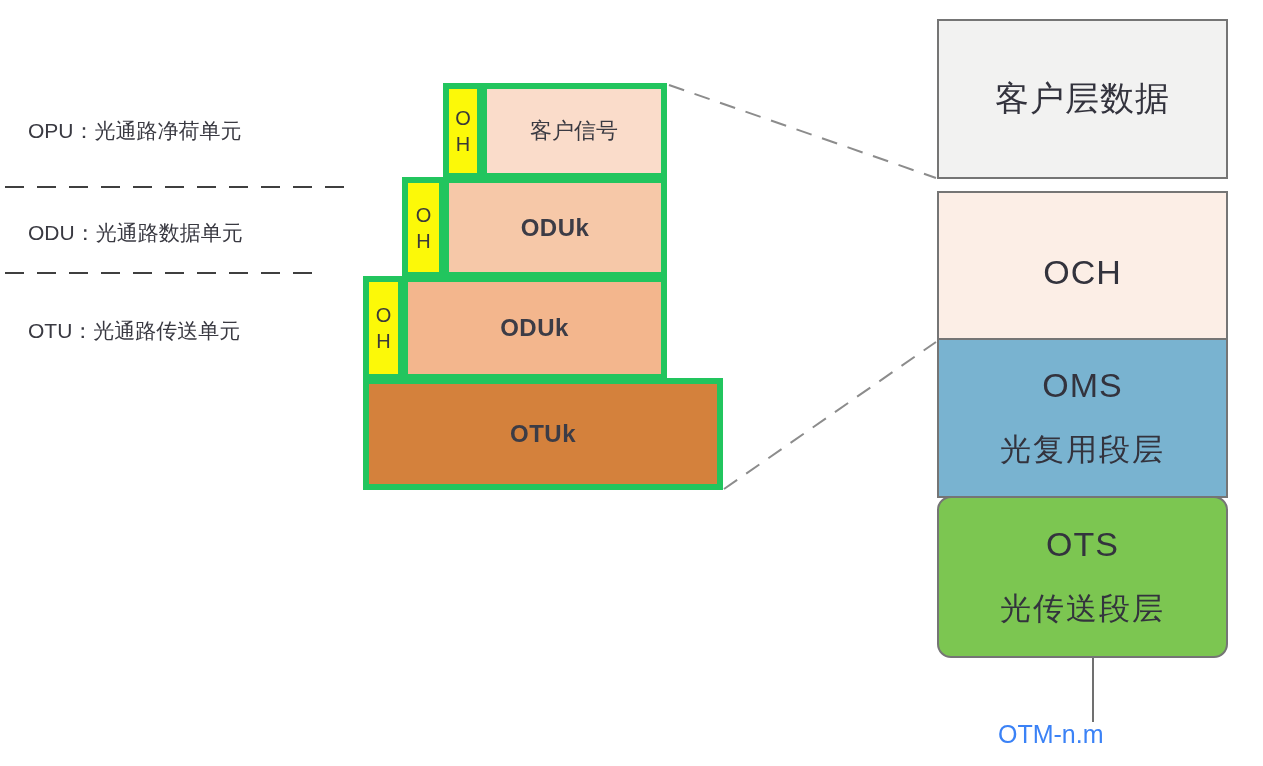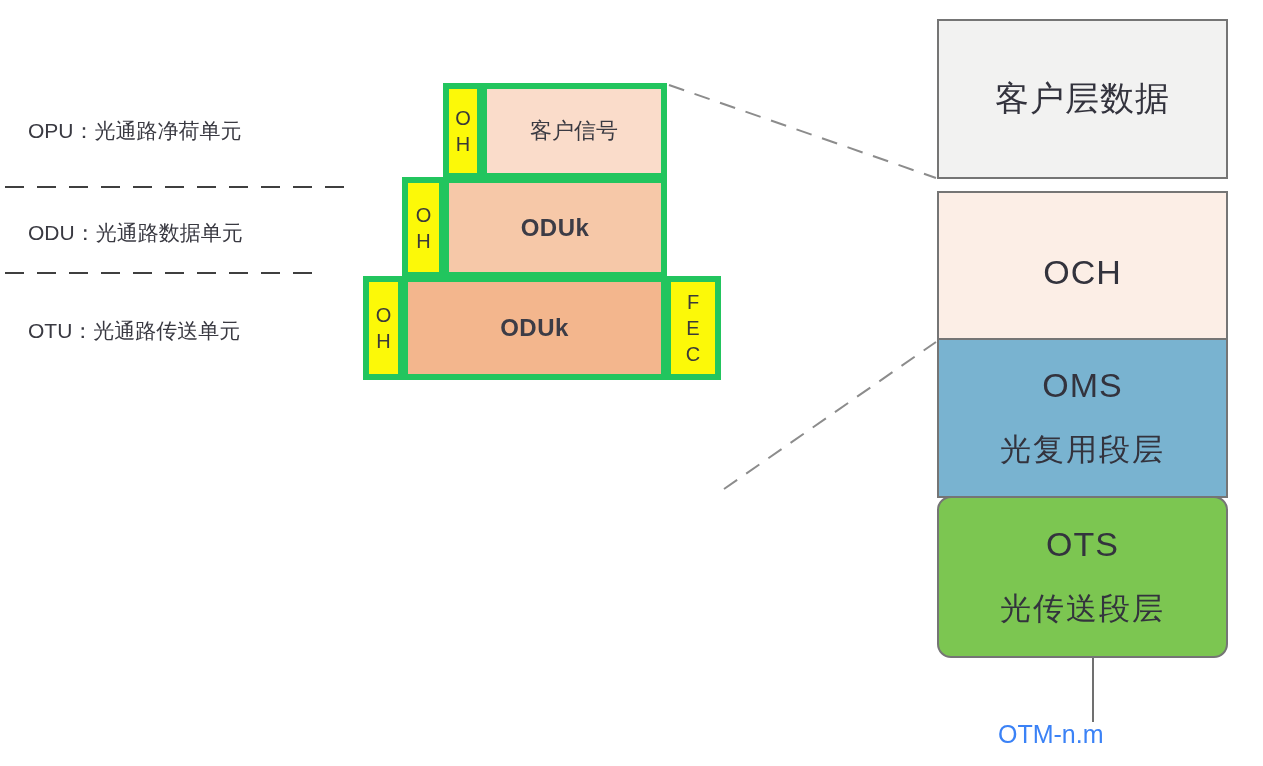--- a/index.html
+++ b/index.html
@@ -136,24 +136,24 @@
   <div class="box opuk" style="background-color: rgb(246, 200, 168);">
     <span class="payload-label">ODUk</span>
   </div>
 
   <div class="box oh-box oh3">
     <span class="vtext">OH</span>
   </div>
   <div class="box oduk" style="background-color: rgb(243, 182, 141); text-align: right;">
     <span class="payload-label">ODUk</span>
   </div>
-  <div class="box oh-box fec">
-    <span class="vtext">FEC</span>
+
+  <div class="box otuk" style="background-color: rgb(212, 129, 60);">
+    <span class="payload-label">OTUk</span>
   </div>
-
 
   <div class="layer layer-client" style="background-color: rgb(242, 242, 241);">
     <span class="layer-title">客户层数据</span>
   </div>
 
   <div class="layer layer-och" style="background-color: rgb(252, 238, 230); margin-top: 14px;">
     <span class="layer-title">OCH</span>
   </div>
 
   <div class="layer layer-oms" style="background-color: rgb(121, 179, 208);">

